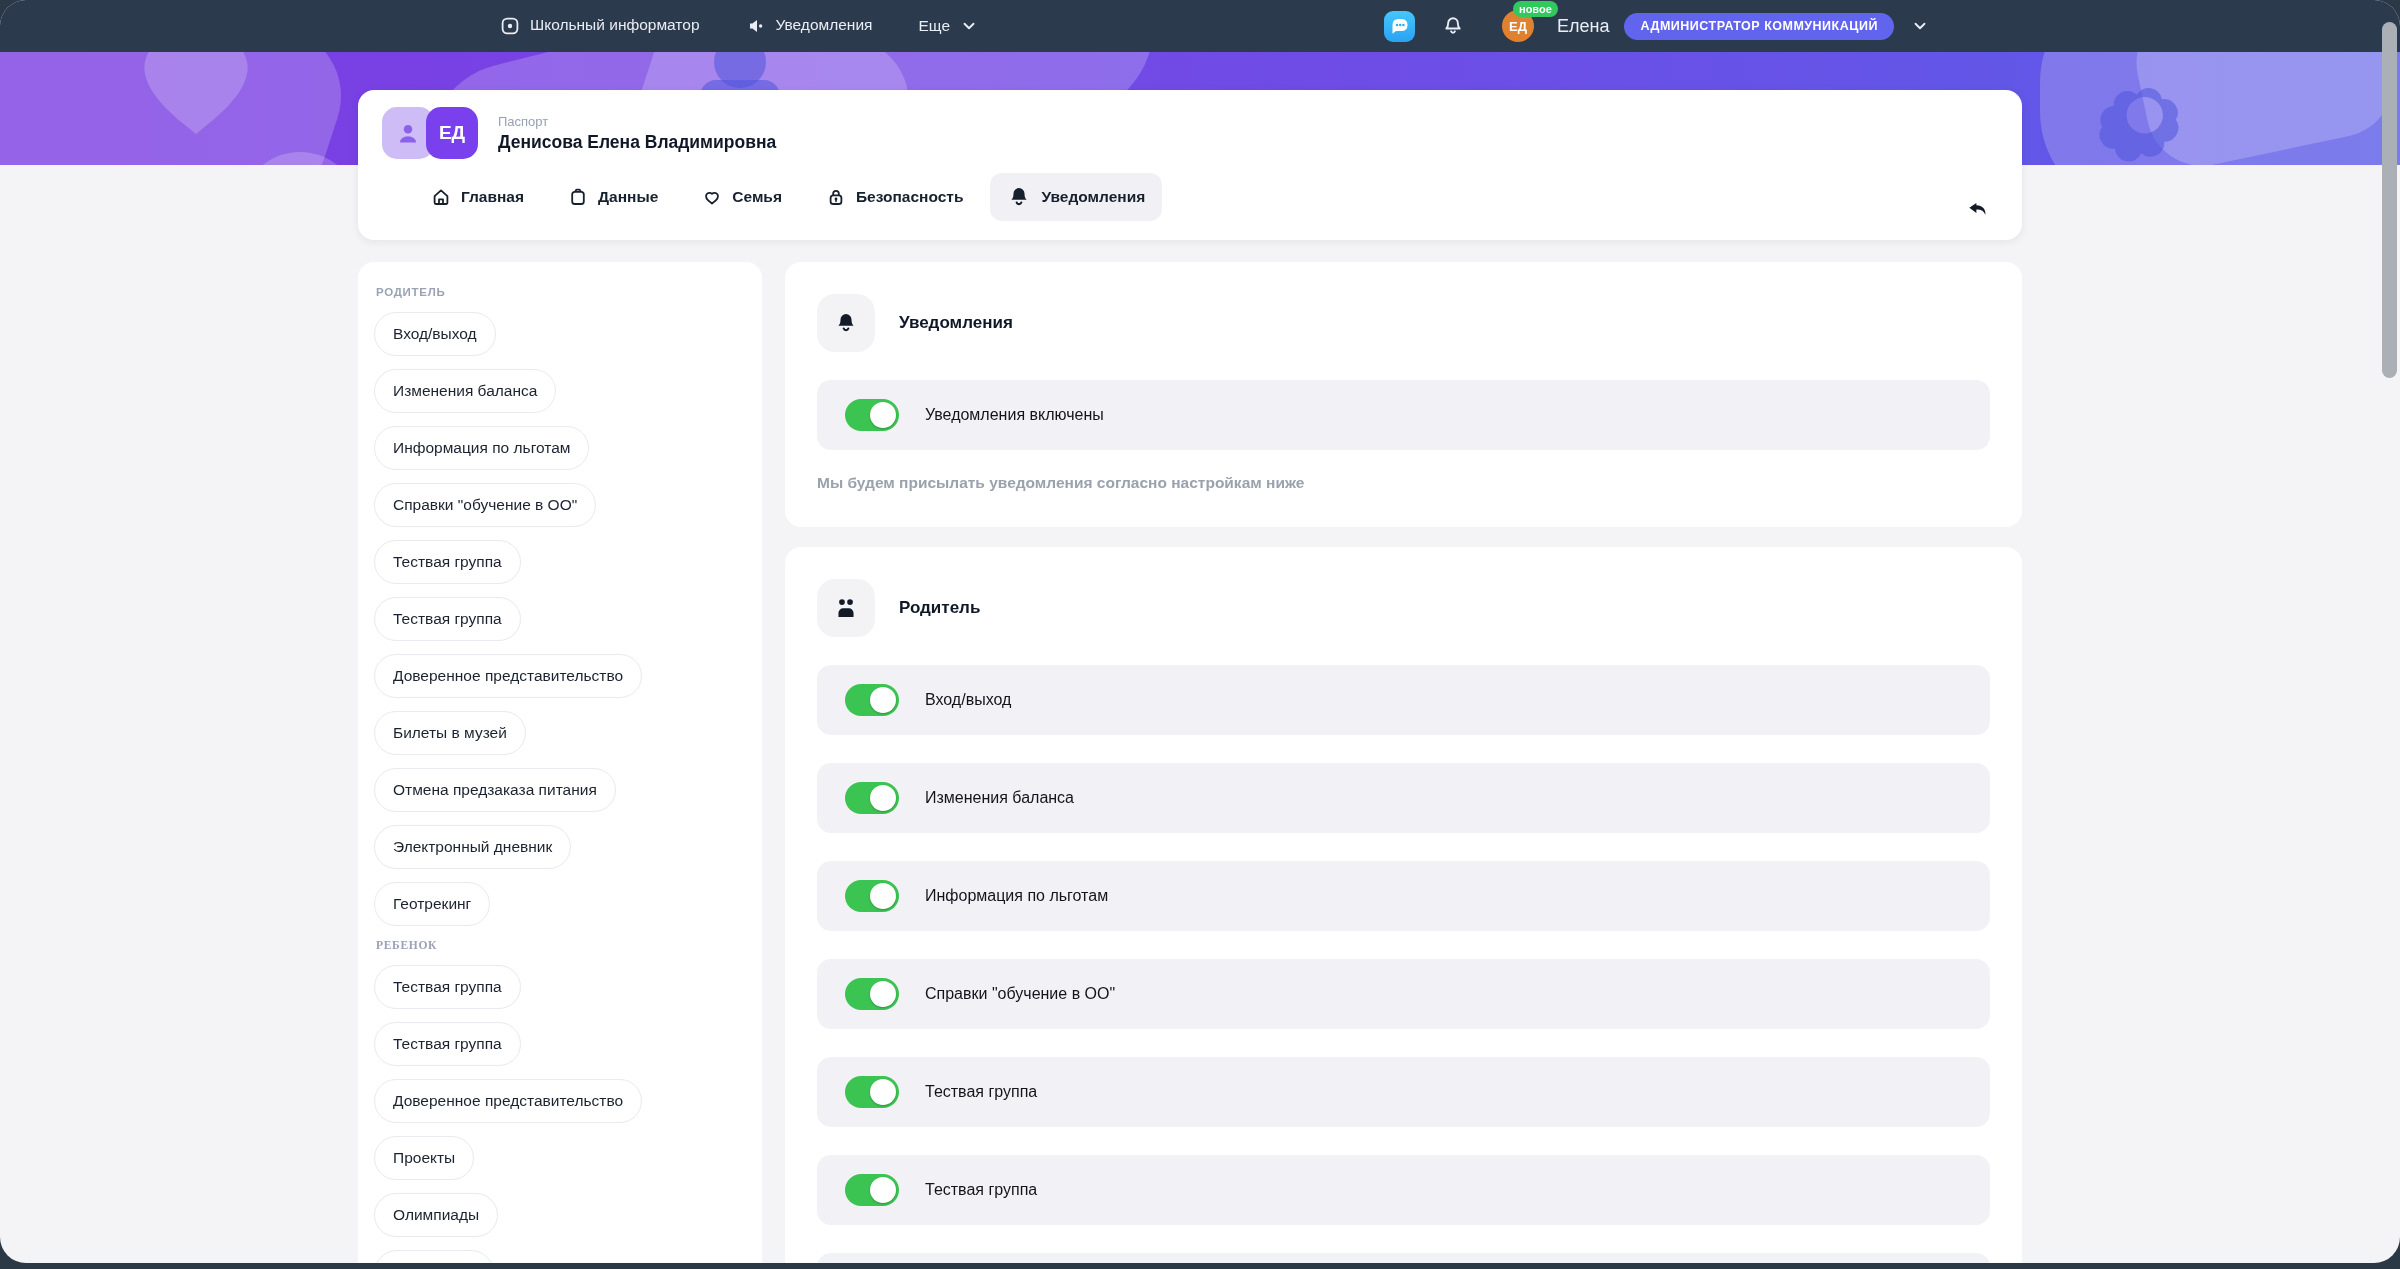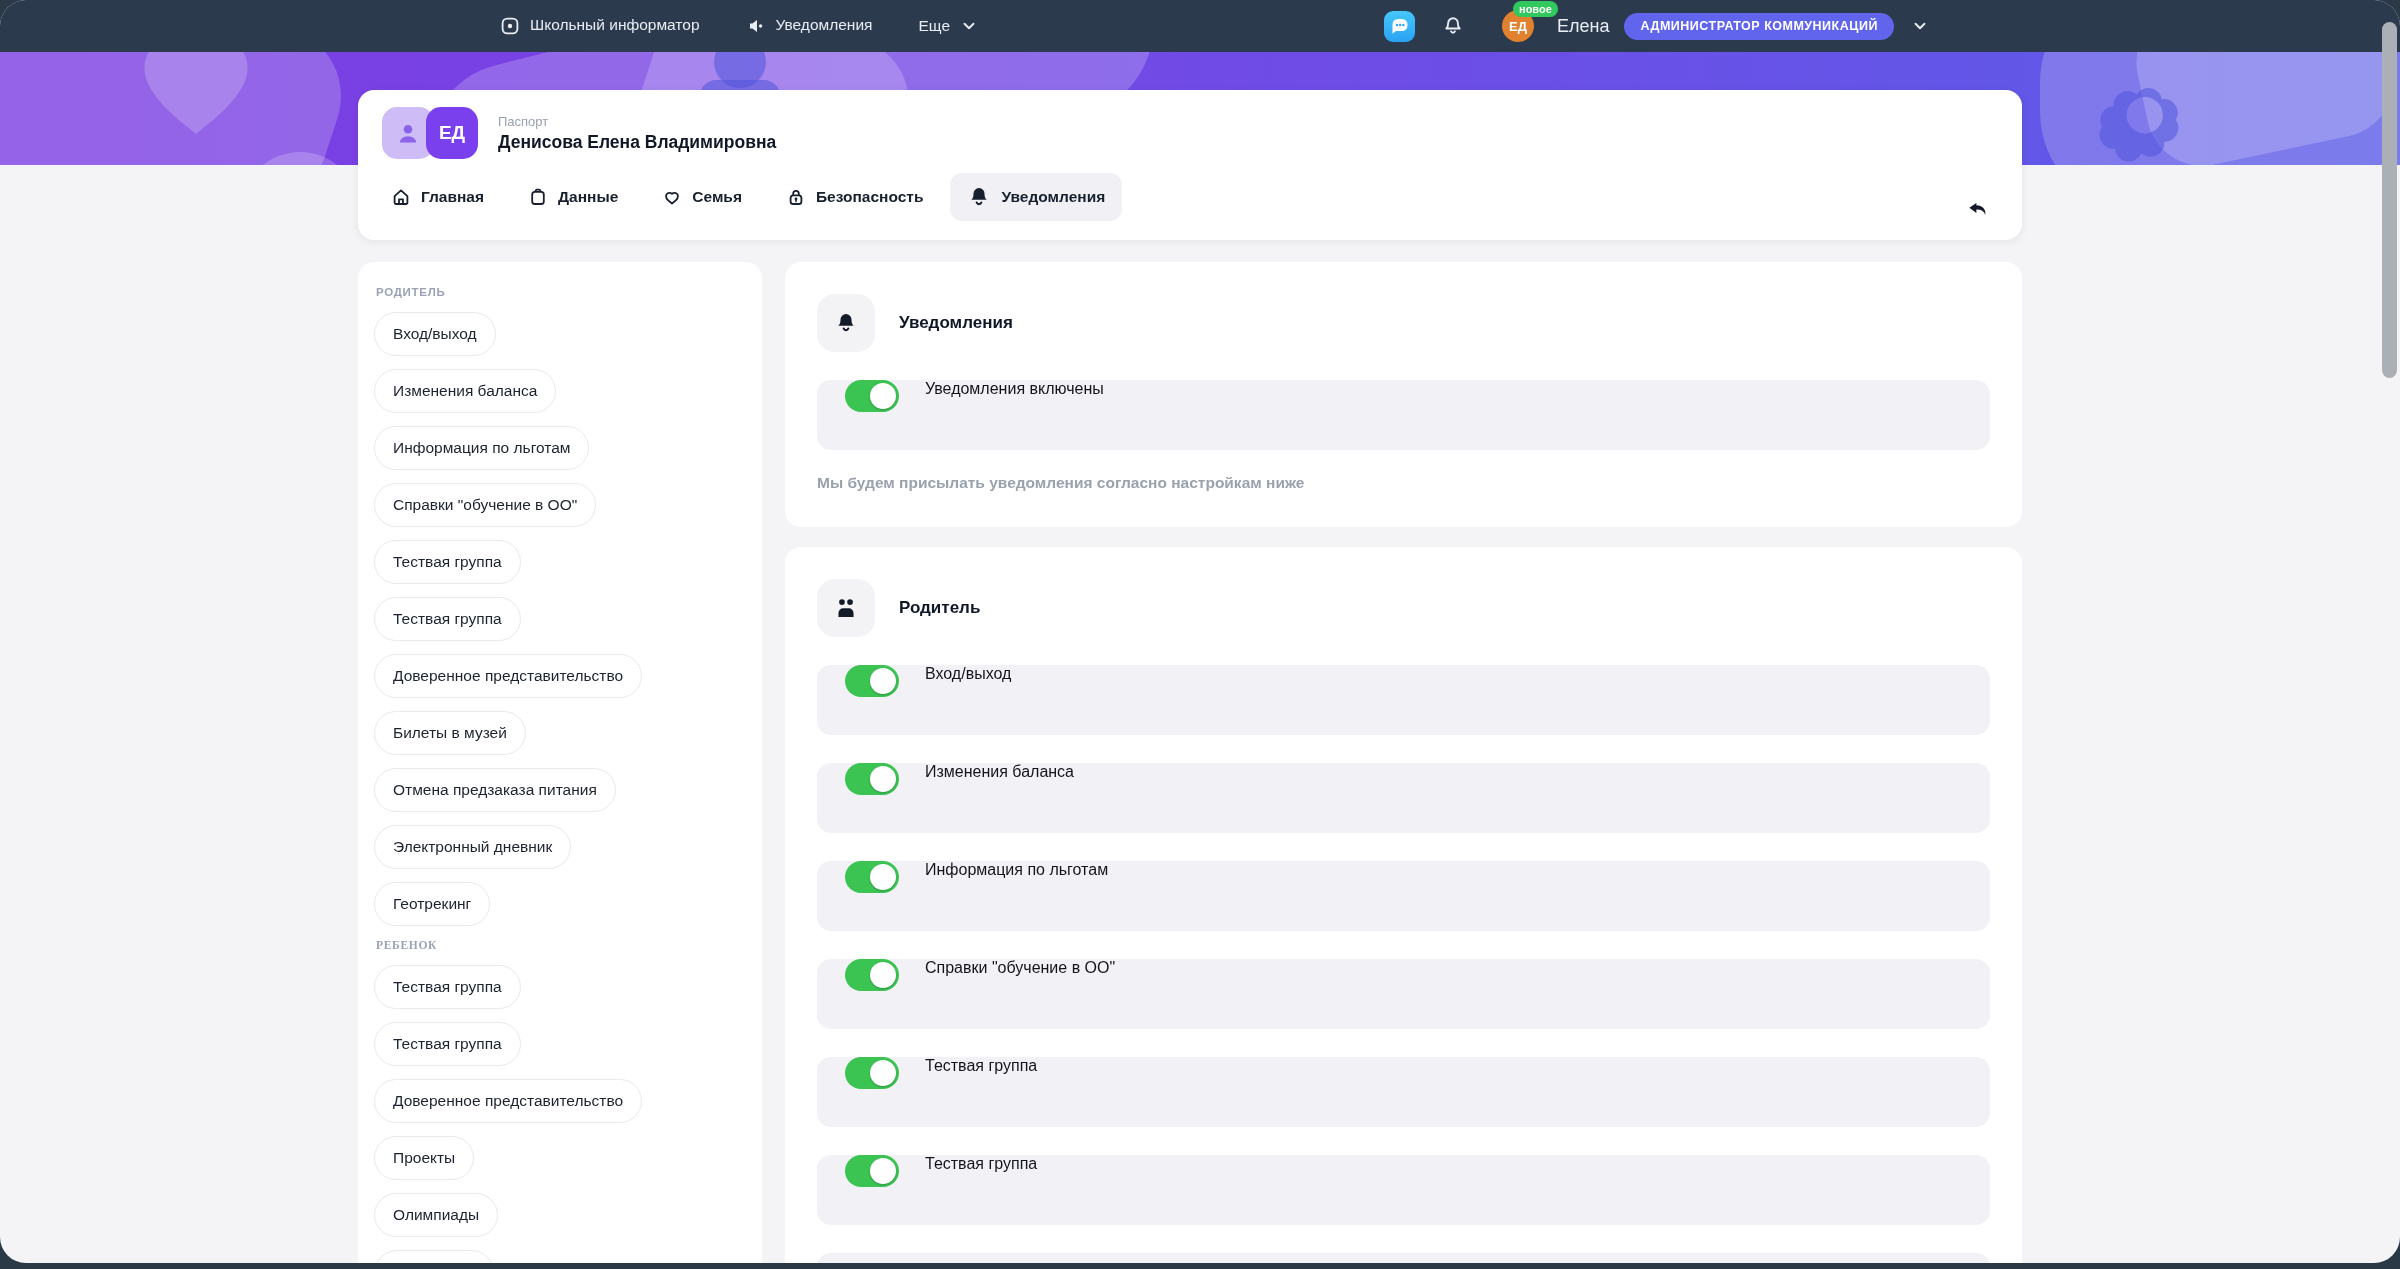--- a/index.html
+++ b/index.html
@@ -27,41 +27,41 @@
   .hero svg { position:absolute; left:0; top:0; }
 
   
   .header-card { position:absolute; left:358px; top:90px; width:1664px; height:150px; background:#fff; border-radius:16px; z-index:4; box-shadow:0 2px 8px rgba(16,24,40,.07); }
   .hc-top { display:flex; align-items:center; gap:18px; padding:15px 26px 0 24px; }
   .hc-avatars { position:relative; width:98px; height:56px; flex:0 0 auto; }
   .hc-avatar-back { position:absolute; left:0; top:2px; width:52px; height:52px; border-radius:15px; background:#cdbcf6; color:#8a63ea; display:flex; align-items:center; justify-content:center; }
   .hc-avatar-front { position:absolute; left:44px; top:2px; width:52px; height:52px; border-radius:15px; background:#7b40ee; color:#fff; font-size:19px; font-weight:bold; display:flex; align-items:center; justify-content:center; }
   .hc-kicker { font-size:13px; color:#98a1b0; margin-bottom:3px; }
   .hc-title { font-size:17.5px; font-weight:bold; color:#101828; }
-  .hc-tabs { display:flex; align-items:center; gap:10px; padding:12px 0 0 16px; }
+  .hc-tabs { display:flex; align-items:center; gap:10px; padding:12px 0 0 16px;margin-left:40px; }
   .tab { display:flex; align-items:center; gap:10px; padding:12px 17px; border-radius:12px; font-size:15.5px; font-weight:bold; color:#17202e; cursor:pointer; }
   .tab.active { background:#f1f1f5; }
   .tab svg { display:block; }
   .hc-undo { position:absolute; right:26px; top:102px; width:36px; height:36px; display:flex; align-items:center; justify-content:center; color:#131a28; cursor:pointer; }
 
   
   .sidebar { position:absolute; left:358px; top:262px; width:404px; height:1001px; background:#fff; border-radius:16px 16px 0 0; z-index:2; padding:22px 16px 0 16px; overflow:hidden; }
   .section-label { font-size:11.5px; font-weight:bold; letter-spacing:.7px; color:#9aa3b5; margin:2px 0 14px 2px; }
   .section-label.second { margin-top:8px;font-family:Liberation Serif, serif; }
   .pill { display:table; border:1.5px solid #e9e9ef; border-radius:23px; padding:12px 18px; font-size:15.5px; color:#1c2330; margin-bottom:13px; background:#fff; cursor:pointer; white-space:nowrap; }
   .pill:empty { min-width:120px; height:46px; }
 
   
   .main-col { position:absolute; left:785px; top:262px; width:1237px; z-index:2; }
   .card { background:#fff; border-radius:16px; padding:32px; }
   .card.first { height:265px; margin-bottom:20px; }
   .card-head { display:flex; align-items:center; gap:24px; }
   .icon-sq { width:58px; height:58px; border-radius:18px; background:#f3f3f6; display:flex; align-items:center; justify-content:center; color:#141b28; flex:0 0 auto; }
   .card-title { font-size:17px; font-weight:bold; color:#101828; }
-  .toggle-row { margin-top:28px; background:#f2f2f6; border-radius:14px; height:70px; display:flex; padding:0 28px; gap:26px; cursor:pointer; }
+  .toggle-row { margin-top:28px; background:#f2f2f6; border-radius:14px; height:70px; display:flex; align-items:center; padding:0 28px; gap:26px; cursor:pointer; }
   .switch { position:relative; width:54px; height:32px; border-radius:16px; background:#3cc453; flex:0 0 auto; cursor:pointer; }
   .switch .knob { position:absolute; right:3px; top:3px; width:26px; height:26px; border-radius:50%; background:#fff; box-shadow:0 1px 2px rgba(0,0,0,.25); }
   .row-label { font-size:16px; font-weight:500; color:#14141c; }
   .caption { margin-top:24px; font-size:15.5px; color:#9aa2ae;font-weight:bold; }
 
   
   .scroll-thumb { position:absolute; right:3px; top:22px; width:15px; height:356px; border-radius:8px; background:#abb0b7; z-index:10; cursor:grab; }
 </style>
 </head>
 <body>

